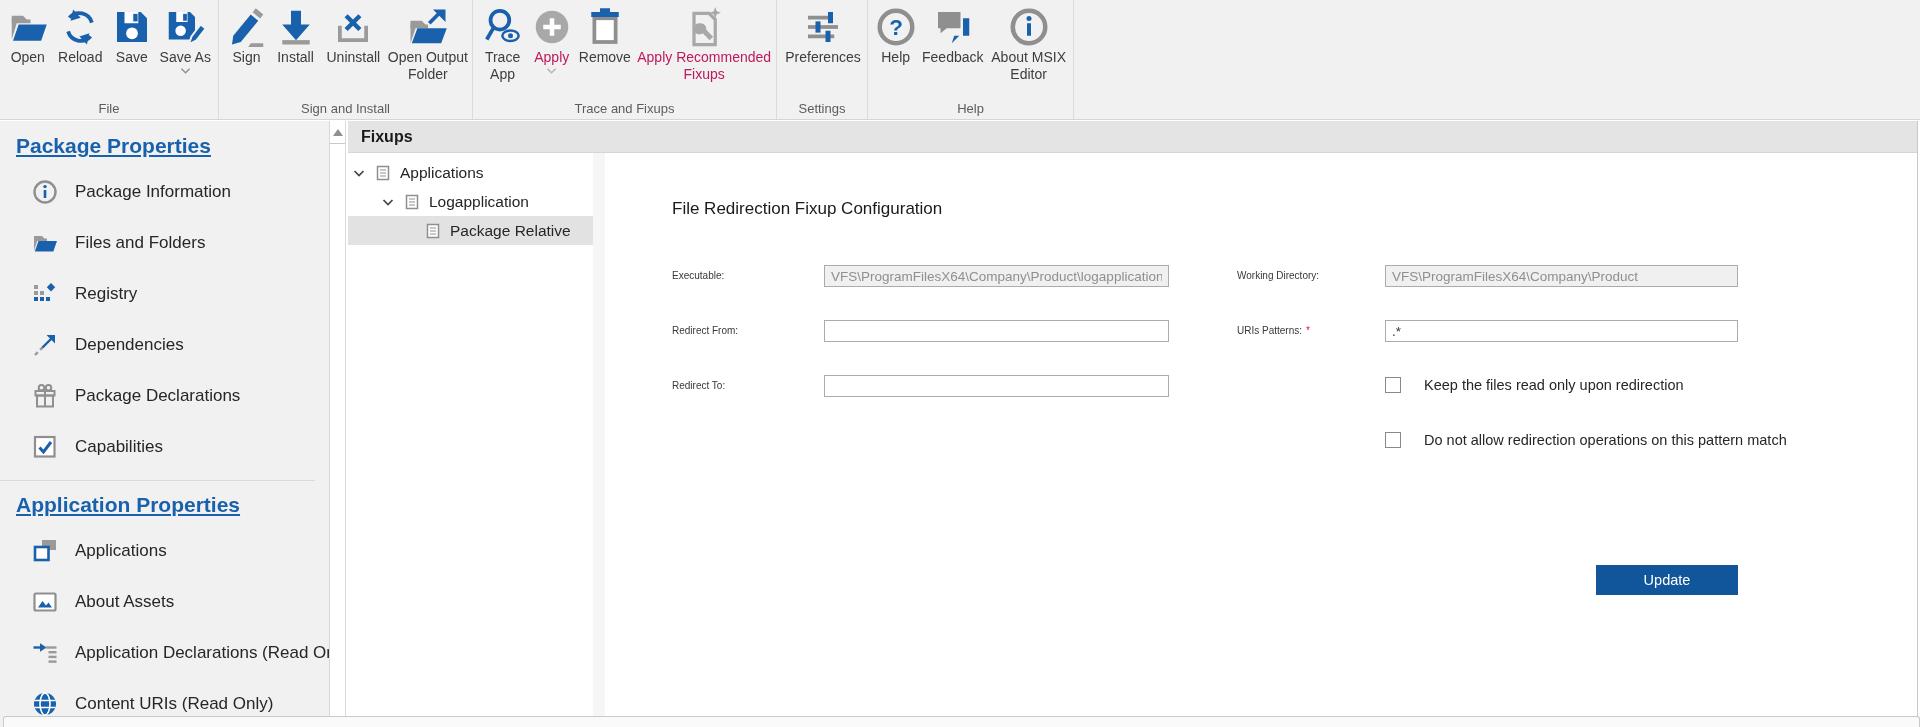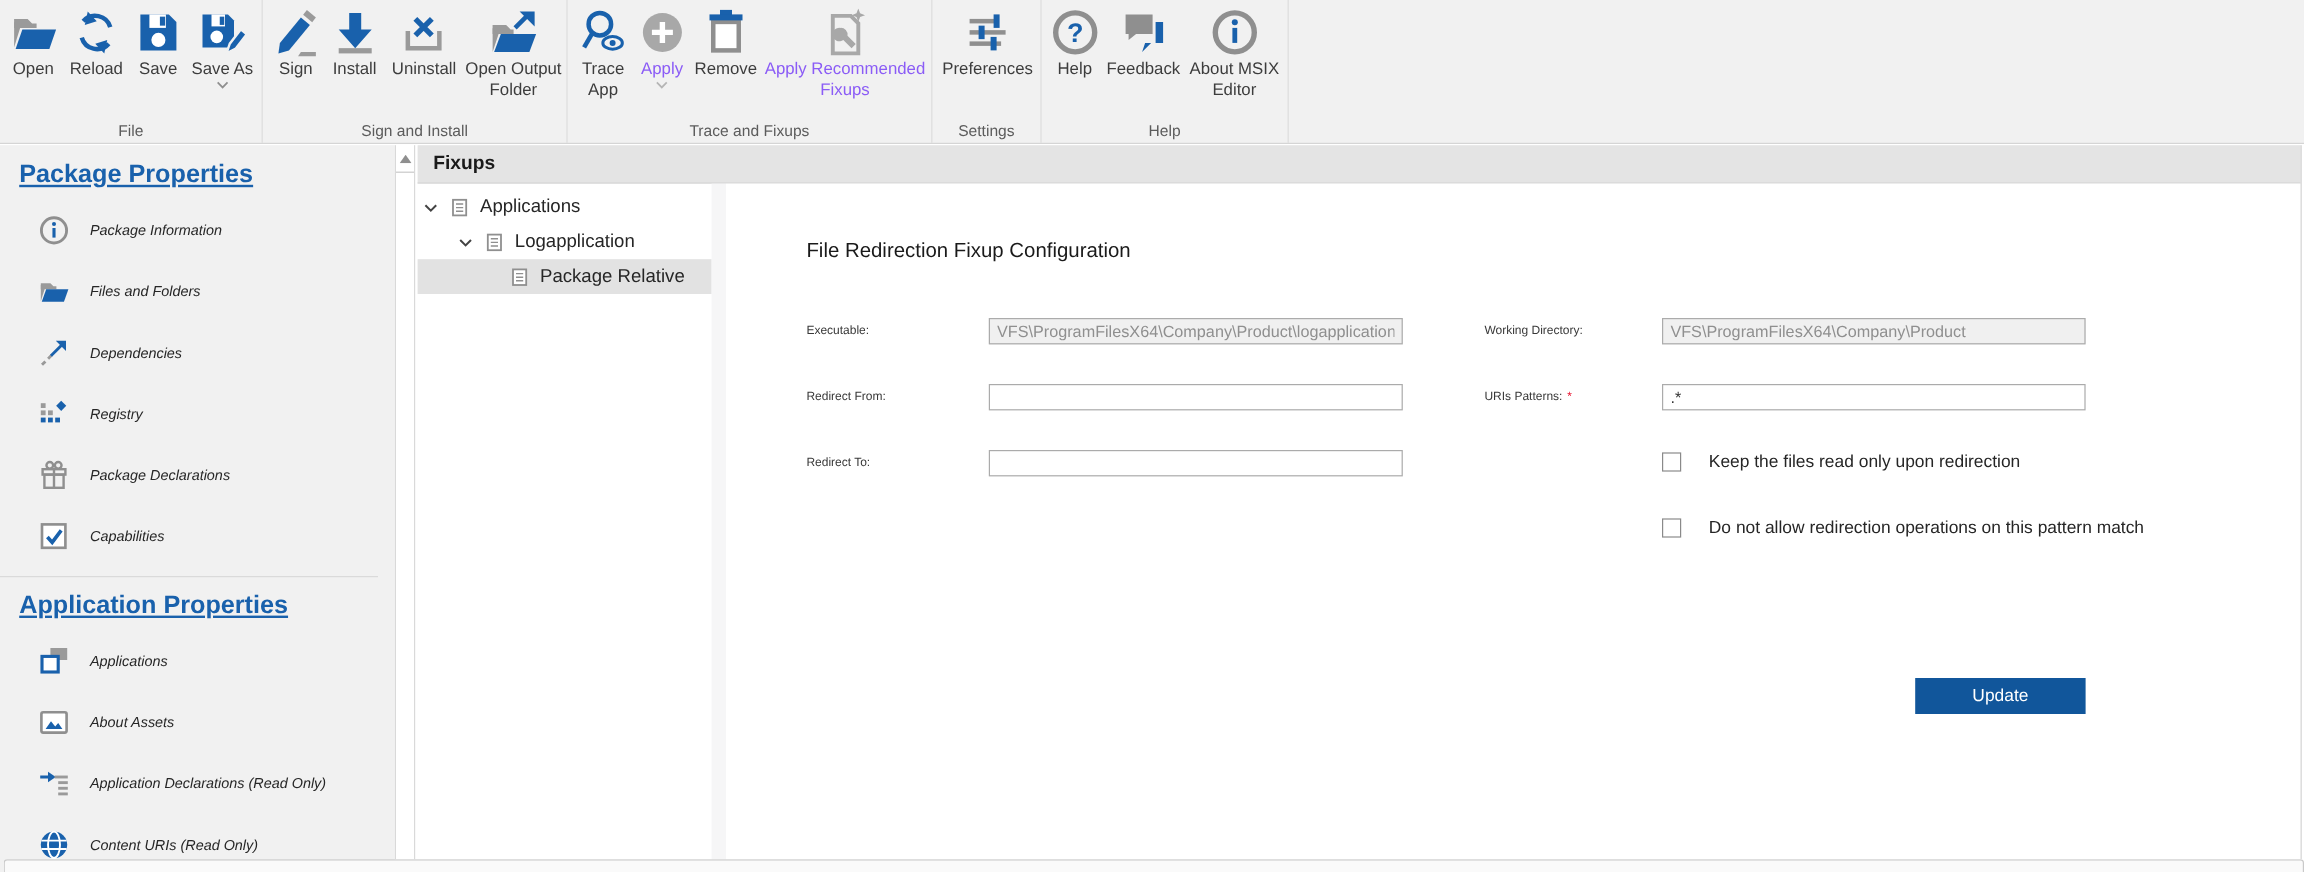--- a/index.html
+++ b/index.html
@@ -12,34 +12,34 @@
     background:#f1f1f1; border-bottom:1px solid #d5d5d5; display:flex; }
   .rgroup { position:relative; height:100%; flex:0 0 auto; }
   .rbuttons { display:flex; align-items:flex-start; padding:2px 2px 0 4px; }
   .rgroup-label { position:absolute; bottom:3px; left:0; right:0; text-align:center;
     font-size:13px; color:#5c5c5c; }
   .rsep { width:1px; background:#dcdcdc; flex:0 0 1px; }
   .rbtn { display:flex; flex-direction:column; align-items:center; padding-top:5px; cursor:default; }
   .ricon { width:40px; height:40px; margin-bottom:2px; }
   .ricon svg { width:40px; height:40px; display:block; }
   .rtext { font-size:14px; line-height:17px; color:#3d3d3d; text-align:center; white-space:pre-line; }
-  .rbtn.disabled .rtext { color:#8b5cf6; }
+  .rbtn.disabled .rtext { color:#be185d; }
   .rchev { margin-top:1px; }
   .rchev svg { width:11px; height:8px; display:block; }
 
   
   .sidebar { position:absolute; left:0; top:121px; width:329px; bottom:0;
     background:#f1f1f1; overflow:hidden; }
   .side-heading { margin:13px 0 0 16px; font-size:21px; font-weight:bold; color:#1961ac; height:26px;text-decoration:underline; }
   .side-heading.second { margin-top:12px; }
   .side-list { margin-top:6px; }
   .side-item { height:51px; display:flex; align-items:center; padding-left:32px; cursor:default; }
   .side-icon { width:26px; height:26px; margin-right:17px; flex:0 0 26px; }
   .side-icon svg { width:26px; height:26px; display:block; }
-  .side-label { font-size:12px; color:#262626; white-space:nowrap;font-style:italic; }
+  .side-label { font-size:17px; color:#262626; white-space:nowrap; }
   .side-divider { height:1px; background:#dadada; margin:8px 14px 0 0; }
 
   
   .side-scroll { position:absolute; left:329px; top:121px; width:17px; bottom:11px;
     background:#fff; border-left:1px solid #d9d9d9; border-right:1px solid #d9d9d9; }
   .scroll-up { height:23px; border-bottom:1px solid #c9c9c9; display:flex;
     align-items:center; justify-content:center; }
   .scroll-up svg { width:10px; height:7px; display:block; }
 
   
@@ -324,48 +324,48 @@
           <svg viewBox="0 0 26 26">
               <path fill="#9a9a9a" d="M2 6h8l2.5 2.5H15V11H2z"></path>
               <path fill="#9a9a9a" d="M2 7.5V21l3.5-11z"></path>
               <path fill="#1961ac" d="M2.8 21.5L6.5 11H25l-3.7 10.5z"></path>
             </svg>
         </span>
         <span class="side-label">Files and Folders</span>
       </div>
       <div class="side-item">
         <span class="side-icon">
-          <svg viewBox="0 0 26 26" fill="none">
-              <path stroke="#9a9a9a" stroke-width="2.4" stroke-dasharray="4 3.2" d="M3 23L12 14"></path>
-              <path stroke="#1961ac" stroke-width="2.4" d="M10.5 15.5L19.5 6.5"></path>
-              <path fill="#1961ac" d="M14.5 3H23v8.5z"></path>
-            </svg>
-        </span>
-        <span class="side-label">Dependencies</span>
-      </div>
-      <div class="side-item">
-        <span class="side-icon">
           <svg viewBox="0 0 26 26">
               <g fill="#9a9a9a">
                 <rect x="2" y="4" width="4" height="4"></rect>
                 <rect x="2" y="10" width="4" height="4"></rect>
                 <rect x="8" y="10" width="4" height="4"></rect>
               </g>
               <g fill="#1961ac">
                 <path d="M19 2l4.2 4.2L19 10.4l-4.2-4.2z"></path>
                 <rect x="2" y="16" width="4" height="4"></rect>
                 <rect x="8" y="16" width="4" height="4"></rect>
                 <rect x="14" y="16" width="4" height="4"></rect>
               </g>
             </svg>
         </span>
         <span class="side-label">Registry</span>
       </div>
       <div class="side-item">
         <span class="side-icon">
+          <svg viewBox="0 0 26 26" fill="none">
+              <path stroke="#9a9a9a" stroke-width="2.4" stroke-dasharray="4 3.2" d="M3 23L12 14"></path>
+              <path stroke="#1961ac" stroke-width="2.4" d="M10.5 15.5L19.5 6.5"></path>
+              <path fill="#1961ac" d="M14.5 3H23v8.5z"></path>
+            </svg>
+        </span>
+        <span class="side-label">Dependencies</span>
+      </div>
+      <div class="side-item">
+        <span class="side-icon">
           <svg viewBox="0 0 26 26" fill="none" stroke="#8f8f8f" stroke-width="2">
               <circle cx="9.5" cy="4.8" r="2.8"></circle>
               <circle cx="16.5" cy="4.8" r="2.8"></circle>
               <rect x="3.5" y="8" width="19" height="4.5"></rect>
               <rect x="5" y="12.5" width="16" height="11"></rect>
               <path d="M13 8v15.5"></path>
             </svg>
         </span>
         <span class="side-label">Package Declarations</span>
       </div>

